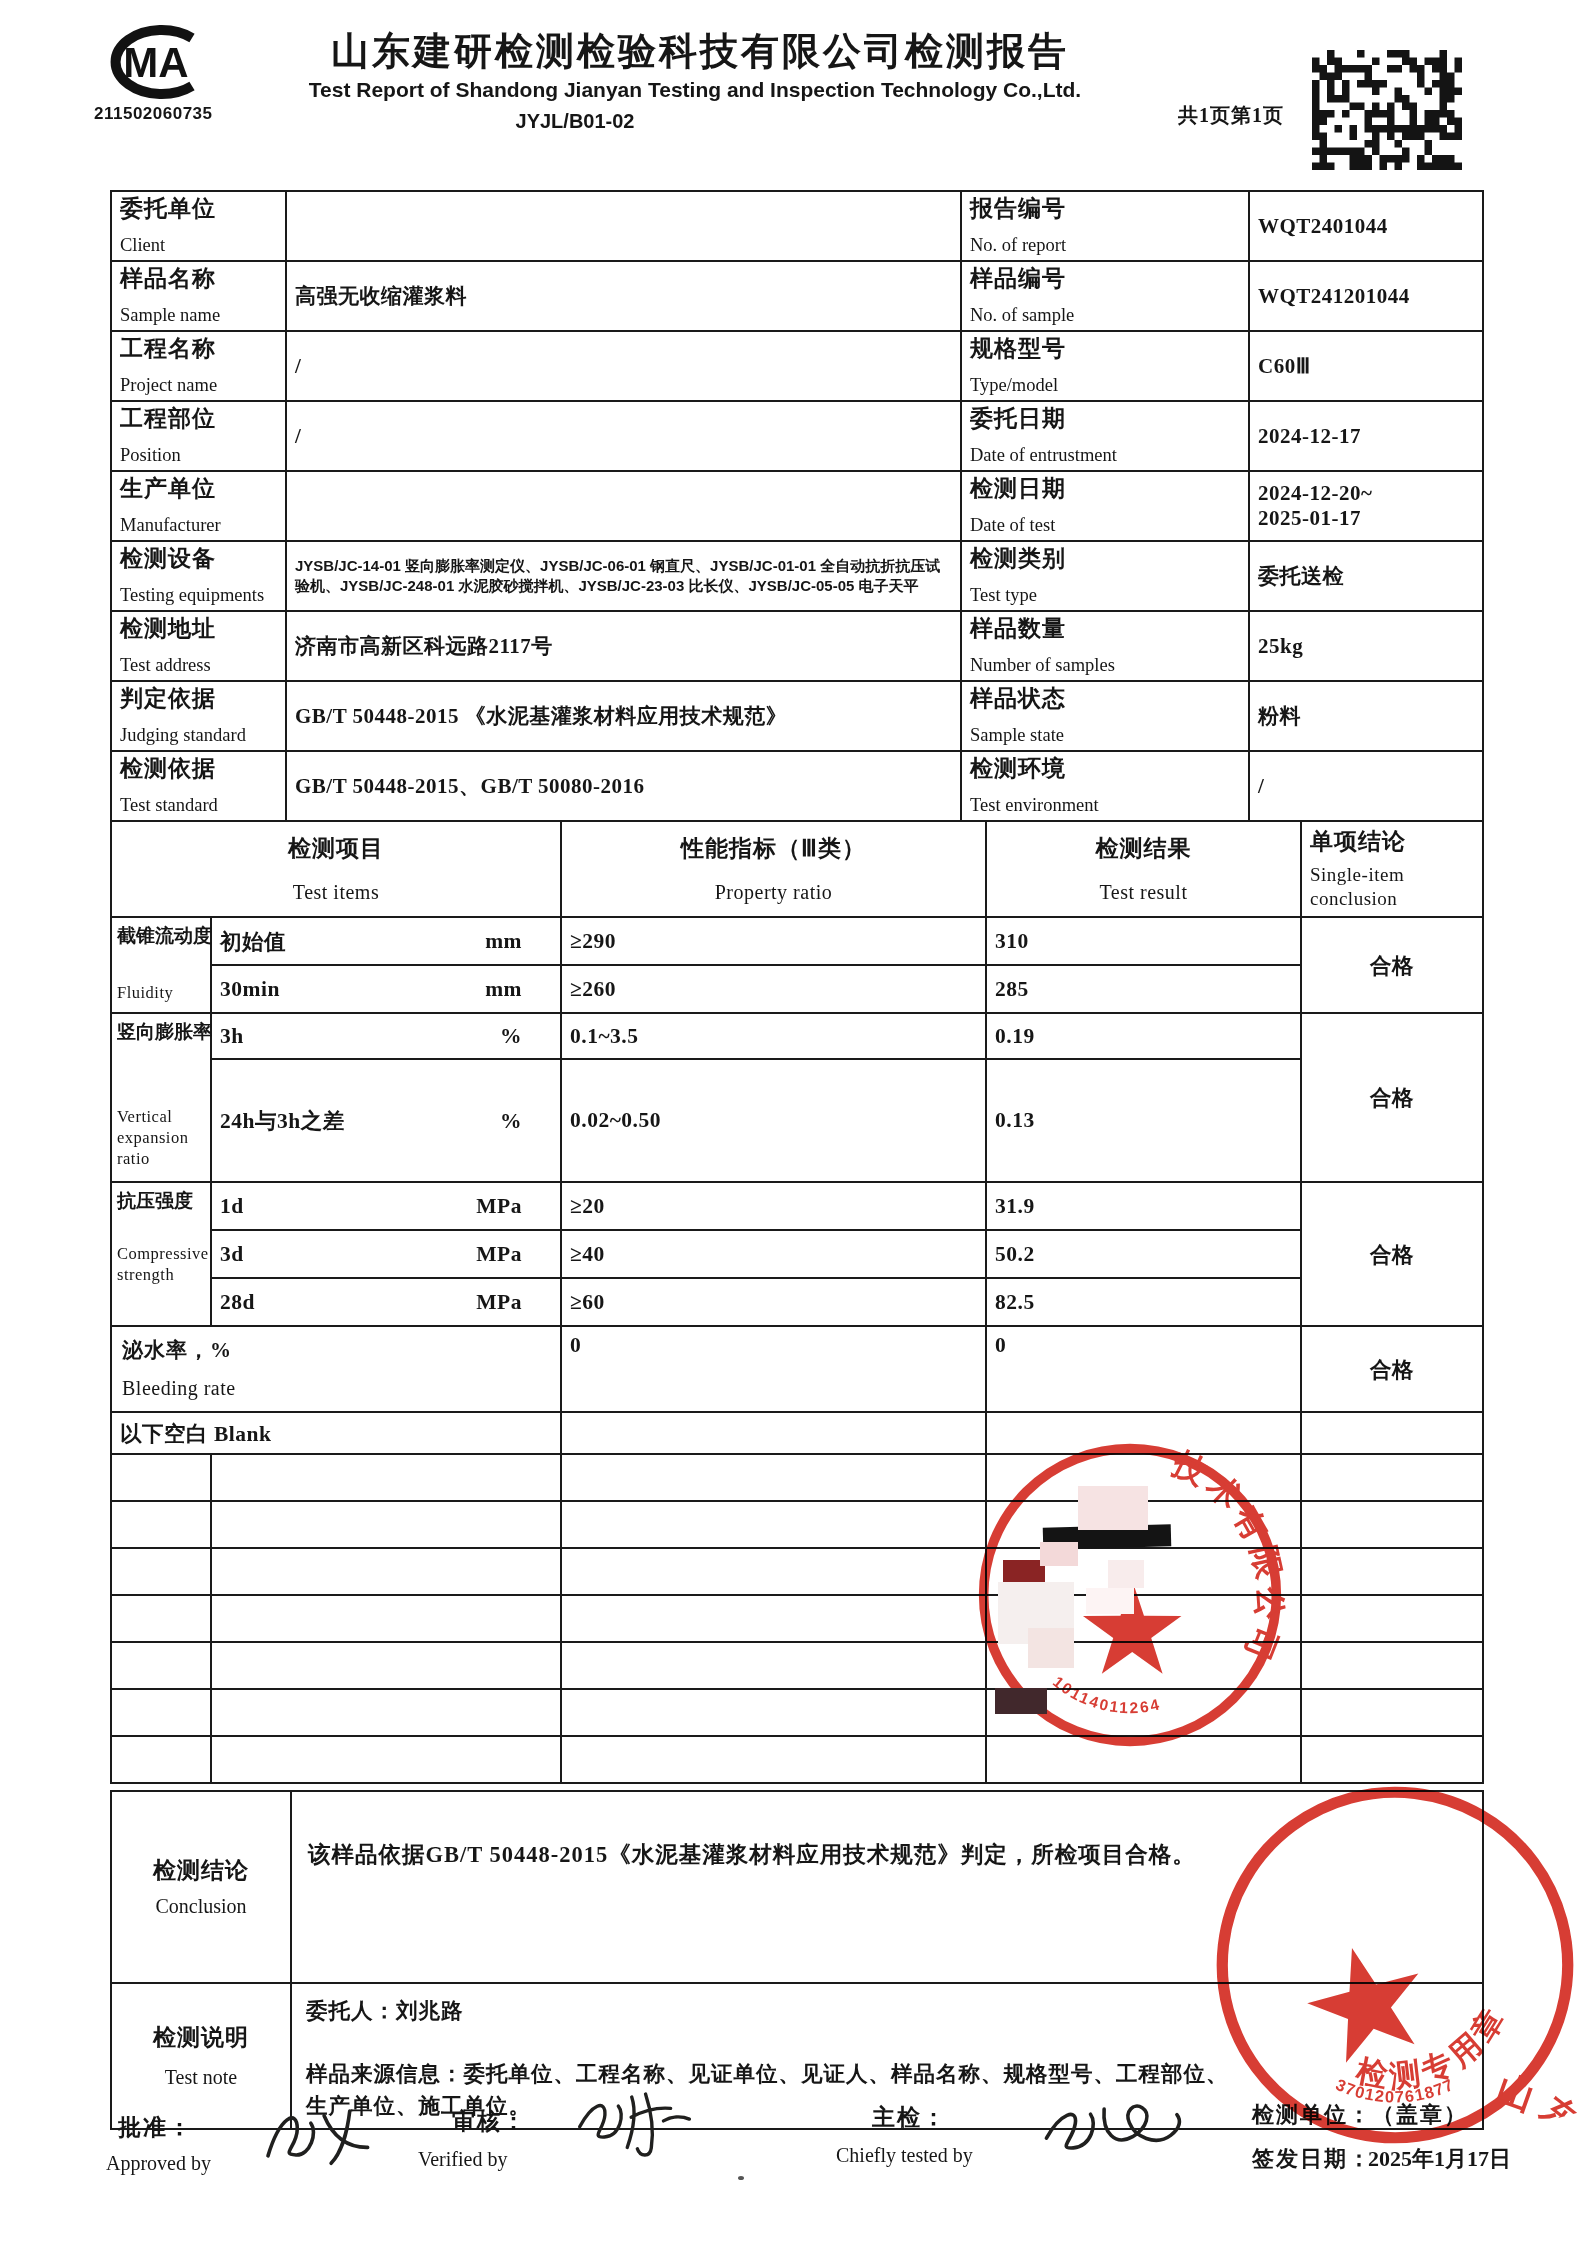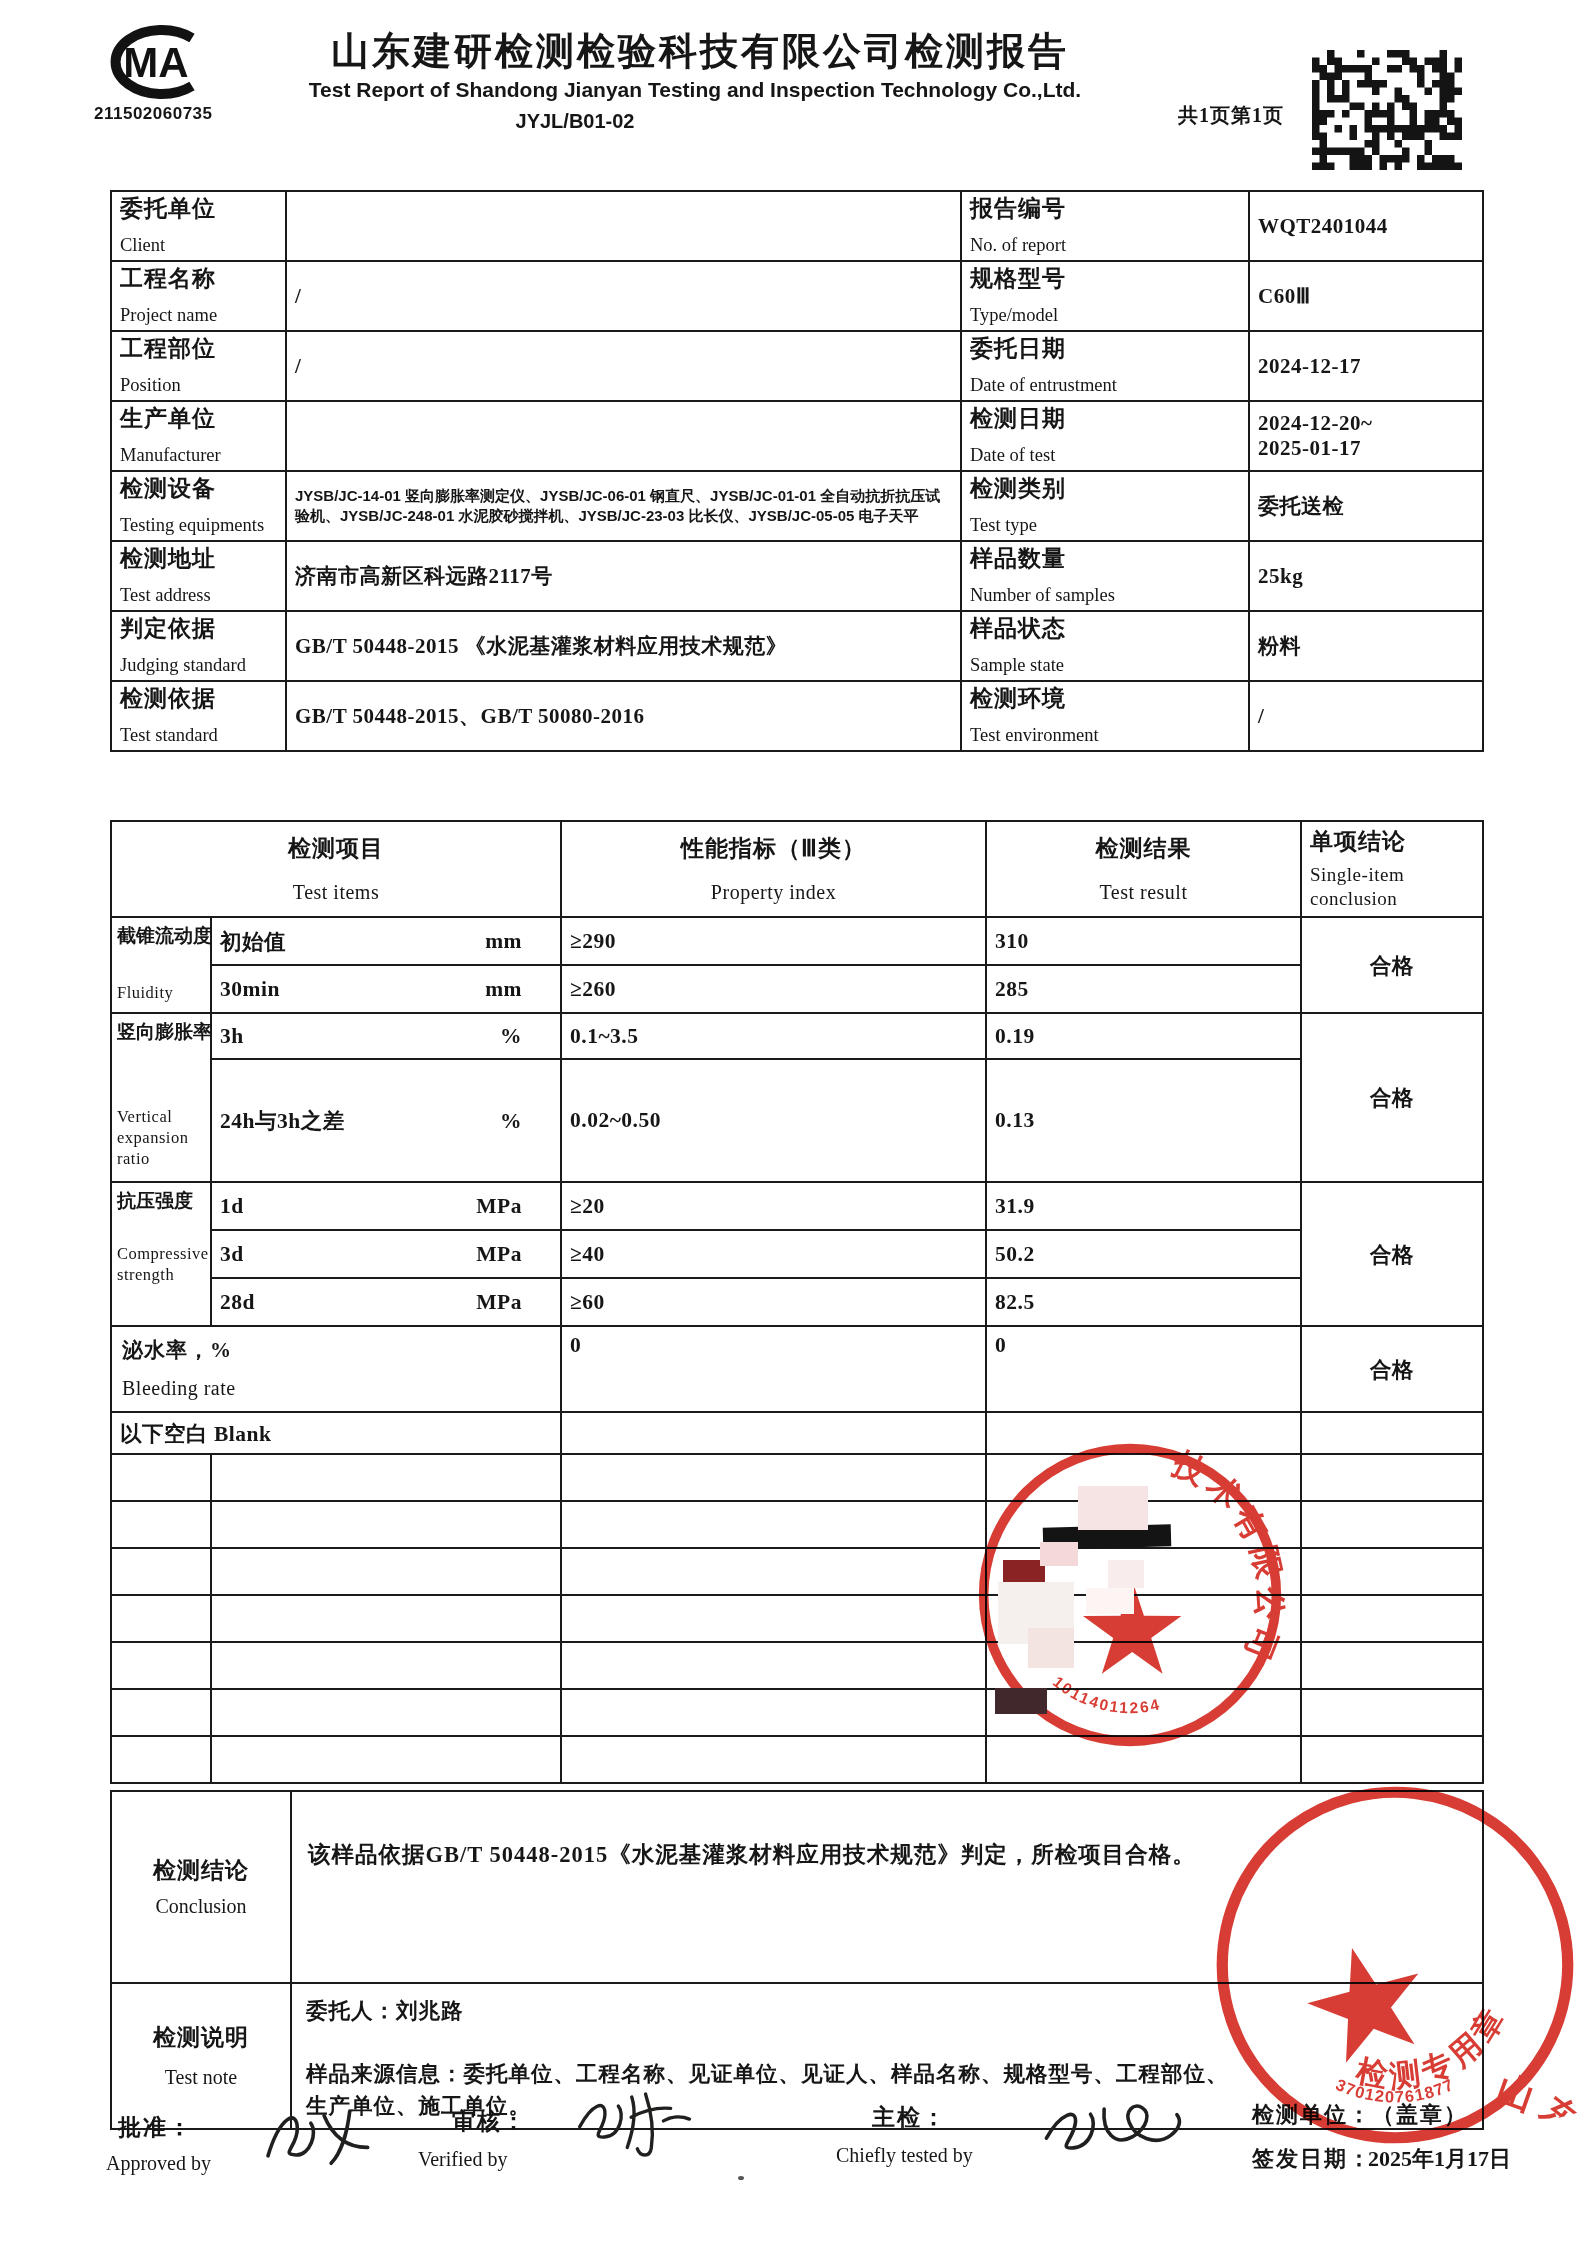--- a/index.html
+++ b/index.html
@@ -114,20 +114,32 @@
           </td>
       <td class="val"></td>
       <td class="lbl">
             <div class="cn">报告编号</div>
             <div class="en">No. of report</div>
           </td>
       <td class="val">WQT2401044</td>
     </tr>
     <tr>
       <td class="lbl">
+            <div class="cn">样品名称</div>
+            <div class="en">Sample name</div>
+          </td>
+      <td class="val">高强无收缩灌浆料</td>
+      <td class="lbl">
+            <div class="cn">样品编号</div>
+            <div class="en">No. of sample</div>
+          </td>
+      <td class="val">WQT241201044</td>
+    </tr>
+    <tr>
+      <td class="lbl">
             <div class="cn">工程名称</div>
             <div class="en">Project name</div>
           </td>
       <td class="val">/</td>
       <td class="lbl">
             <div class="cn">规格型号</div>
             <div class="en">Type/model</div>
           </td>
       <td class="val">C60Ⅲ</td>
     </tr>
@@ -216,21 +228,21 @@
         <col style="width:182px">
       </colgroup>
     <tbody>
         <tr style="height:96px">
       <td colspan="2" class="hd">
             <div class="cn">检测项目</div>
             <div class="en">Test items</div>
           </td>
       <td class="hd">
             <div class="cn">性能指标（Ⅲ类）</div>
-            <div class="en">Property index</div>
+            <div class="en">Property ratio</div>
           </td>
       <td class="hd">
             <div class="cn">检测结果</div>
             <div class="en">Test result</div>
           </td>
       <td class="concl-hd">
             <div class="cn">单项结论</div>
             <div class="en">Single-item conclusion</div>
           </td>
     </tr>

